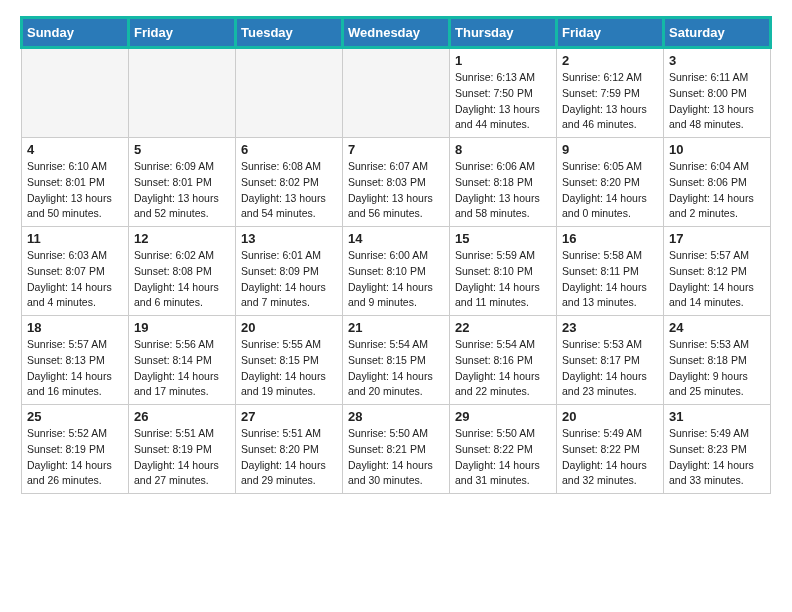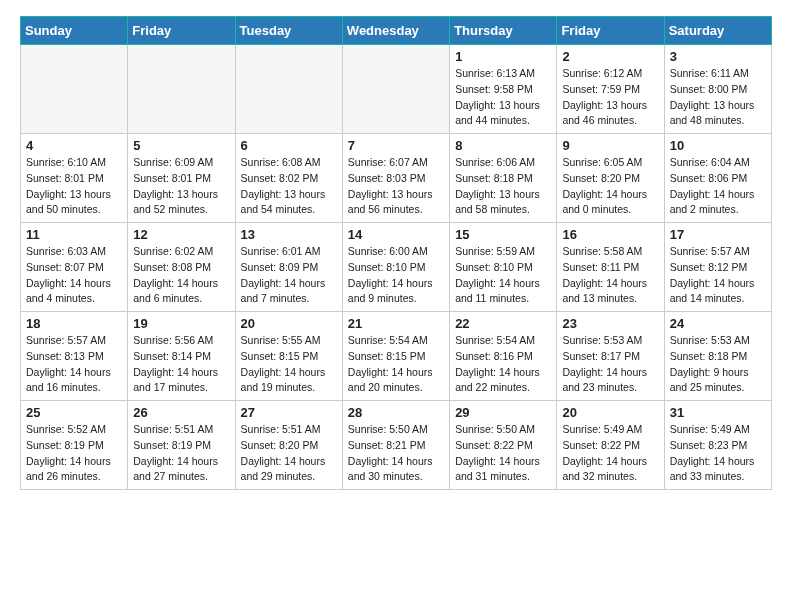--- a/index.html
+++ b/index.html
@@ -7,21 +7,21 @@
     .container { padding: 16px 20px; }
     .header { display: flex; justify-content: space-between; align-items: flex-start; margin-bottom: 10px; }
     .logo { display: flex; align-items: center; }
     .logo-text { font-size: 20px; font-weight: bold; color: #1a3a5c; line-height: 1.1; }
     .logo-text span { color: #2a7ab8; }
     .logo-icon { width: 28px; height: 28px; margin-right: 4px; }
     .title-block { text-align: right; }
     .month-title { font-size: 36px; color: #1a3a5c; font-weight: bold; }
     .subtitle { font-size: 15px; color: #333; }
     table { width: 100%; border-collapse: collapse; table-layout: fixed; }
-    thead tr th { background: #2a7ab8; color: #fff; font-size: 13px; padding: 6px 4px; text-align: left; border: 1px solid #14b8a6; }
+    thead tr th { background: #2a7ab8; color: #fff; font-size: 13px; padding: 6px 4px; text-align: left; border: 3px solid #14b8a6; }
     tbody tr td { border: 1px solid #ccc; vertical-align: top; padding: 4px 5px; font-size: 10.5px; color: #222; height: 88px; background: #fff; }
     tbody tr td.empty { background: #f5f5f5; }
     tbody tr td .day-num { font-weight: bold; font-size: 13px; margin-bottom: 2px; }
     tbody tr td .day-info { line-height: 1.5; }
     tbody tr:nth-child(even) td:not(.empty) { background: #fff; }
   </style>
 </head>
 <body>
 
 <div class="container">
@@ -39,21 +39,21 @@
         </tr>
     </thead>
     <tbody id="calendar-body">
         <tr>
           <td class="empty"></td>
           <td class="empty"></td>
           <td class="empty"></td>
           <td class="empty"></td>
           <td>
             <div class="day-num">1</div>
-            <div class="day-info"><span>Sunrise: 6:13 AM</span><br><span>Sunset: 9:58 PM</span><br><span>Daylight: 13 hours and 44 minutes.</span></div>
+            <div class="day-info"><span>Sunrise: 6:13 AM</span><br><span>Sunset: 7:50 PM</span><br><span>Daylight: 13 hours and 44 minutes.</span></div>
           </td>
           <td>
             <div class="day-num">2</div>
             <div class="day-info"><span>Sunrise: 6:12 AM</span><br><span>Sunset: 7:59 PM</span><br><span>Daylight: 13 hours and 46 minutes.</span></div>
           </td>
           <td>
             <div class="day-num">3</div>
             <div class="day-info"><span>Sunrise: 6:11 AM</span><br><span>Sunset: 8:00 PM</span><br><span>Daylight: 13 hours and 48 minutes.</span></div>
           </td>
         </tr>

